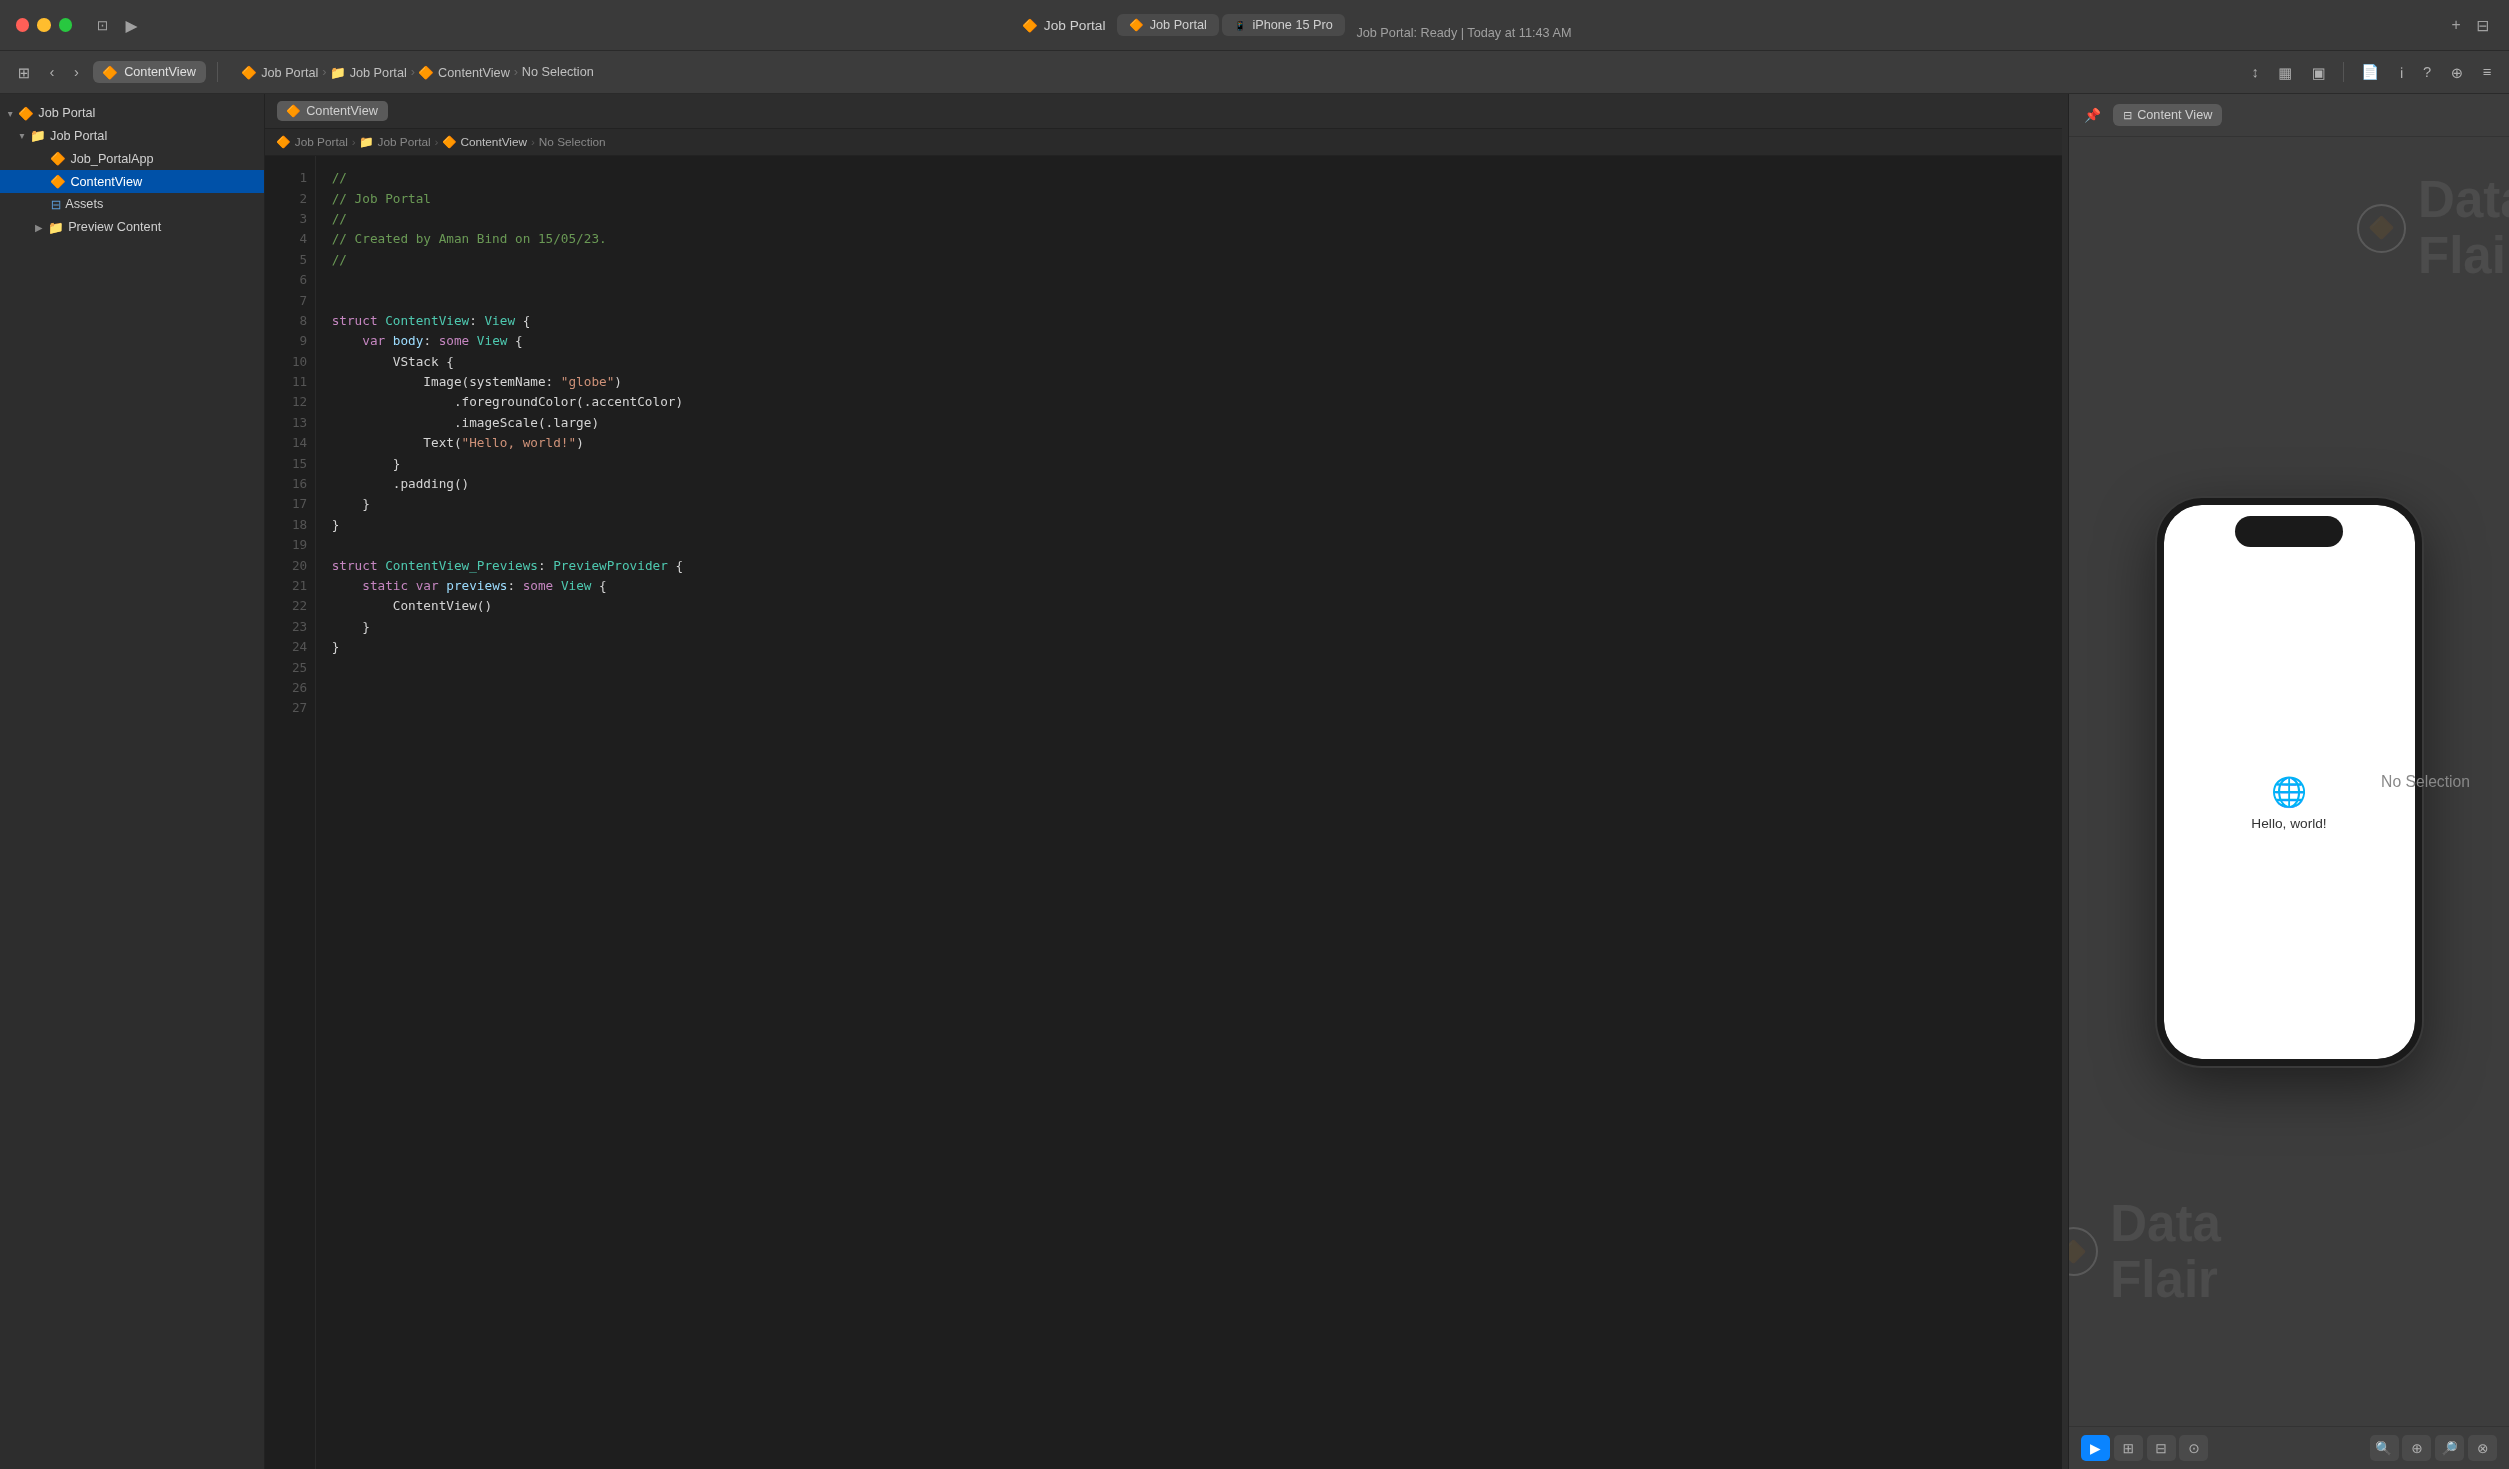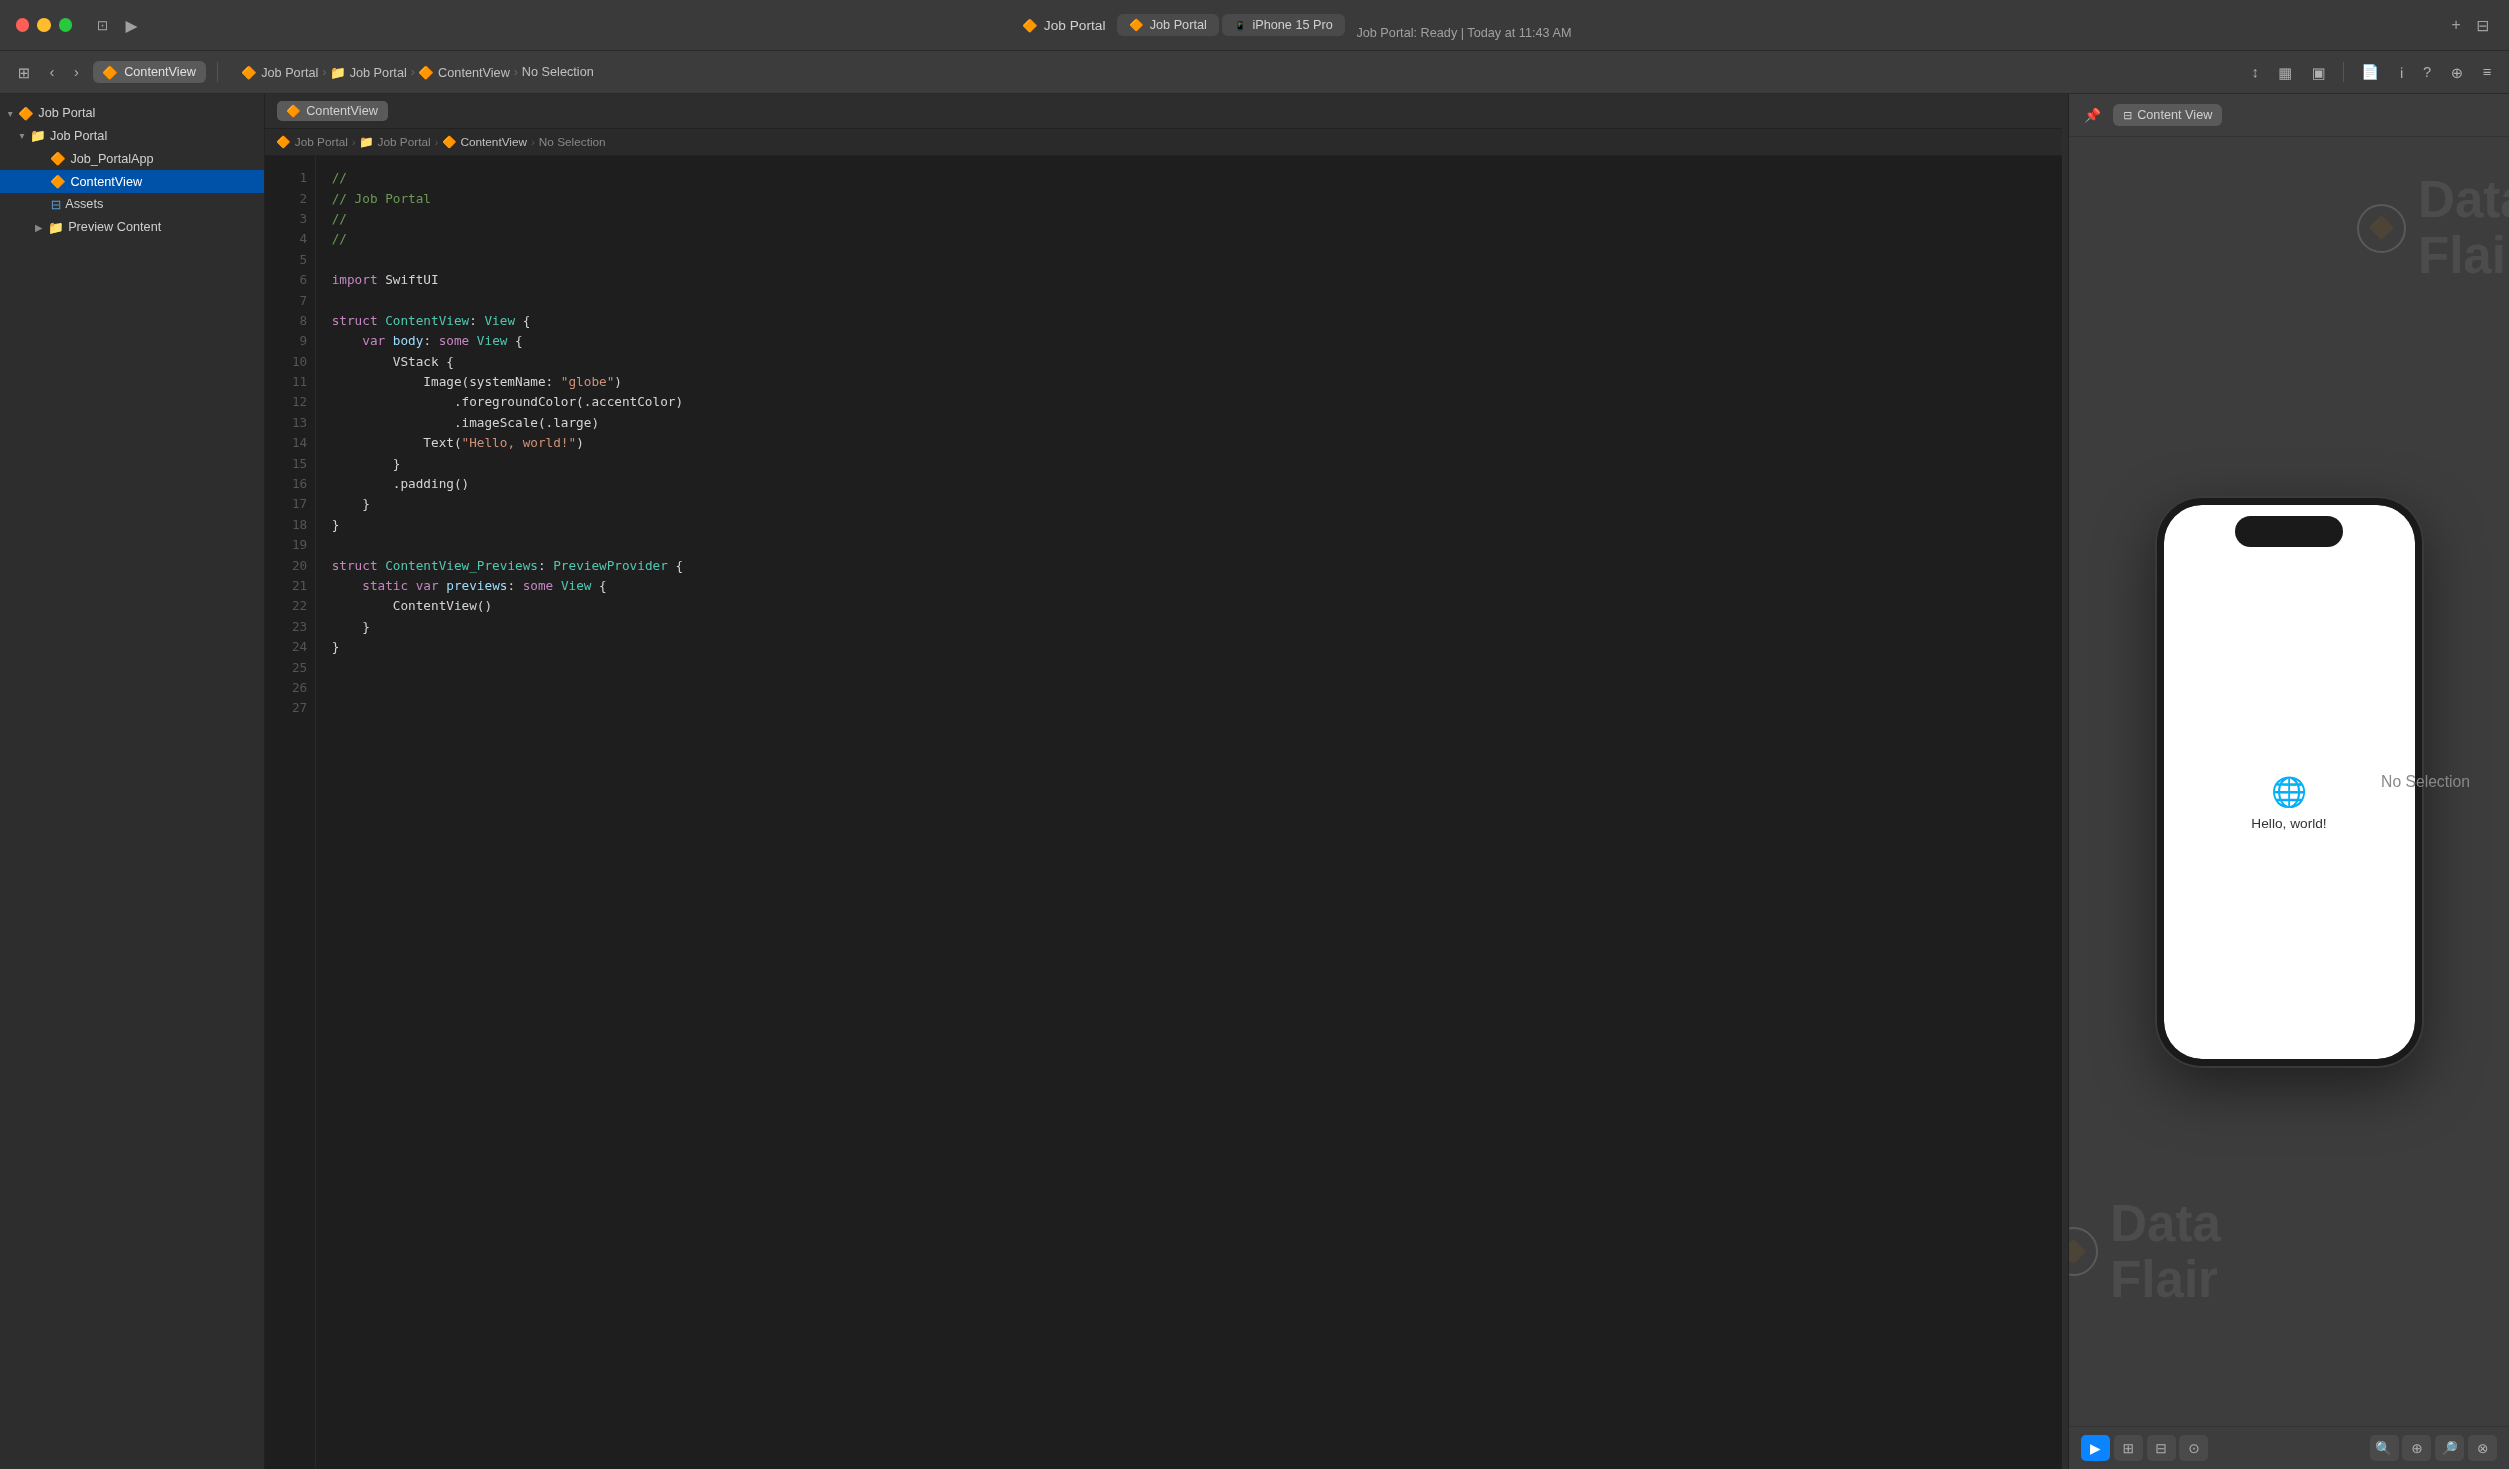--- a/index.html
+++ b/index.html
@@ -573,23 +573,23 @@
           <div>23</div>
           <div>24</div>
         <div>25</div>
           <div>26</div>
           <div>27</div>
       </div>
       <div class="code-content">
         <div class="code-line"><span class="c-comment">//</span></div>
         <div class="code-line"><span class="c-comment">// Job Portal</span></div>
         <div class="code-line"><span class="c-comment">//</span></div>
+        <div class="code-line"><span class="c-comment">// Created by Aman Bind on 15/05/23.</span></div>
         <div class="code-line"><span class="c-comment">//</span></div>
         <div class="code-line"> </div>
-        <div class="code-line"><span class="c-keyword">import</span><span class="c-plain"> SwiftUI</span></div>
         <div class="code-line"> </div>
         <div class="code-line"><span class="c-keyword">struct</span><span class="c-plain"> </span><span class="c-type">ContentView</span><span class="c-plain">: </span><span class="c-type">View</span><span class="c-plain"> {</span></div>
         <div class="code-line"><span class="c-plain">    </span><span class="c-keyword">var</span><span class="c-plain"> </span><span class="c-param">body</span><span class="c-plain">: </span><span class="c-keyword">some</span><span class="c-plain"> </span><span class="c-type">View</span><span class="c-plain"> {</span></div>
         <div class="code-line"><span class="c-plain">        VStack {</span></div>
         <div class="code-line"><span class="c-plain">            Image(systemName: </span><span class="c-string">"globe"</span><span class="c-plain">)</span></div>
         <div class="code-line"><span class="c-plain">                .foregroundColor(.accentColor)</span></div>
         <div class="code-line"><span class="c-plain">                .imageScale(.large)</span></div>
         <div class="code-line"><span class="c-plain">            Text(</span><span class="c-string">"Hello, world!"</span><span class="c-plain">)</span></div>
         <div class="code-line"><span class="c-plain">        }</span></div>
         <div class="code-line"><span class="c-plain">        .padding()</span></div>

